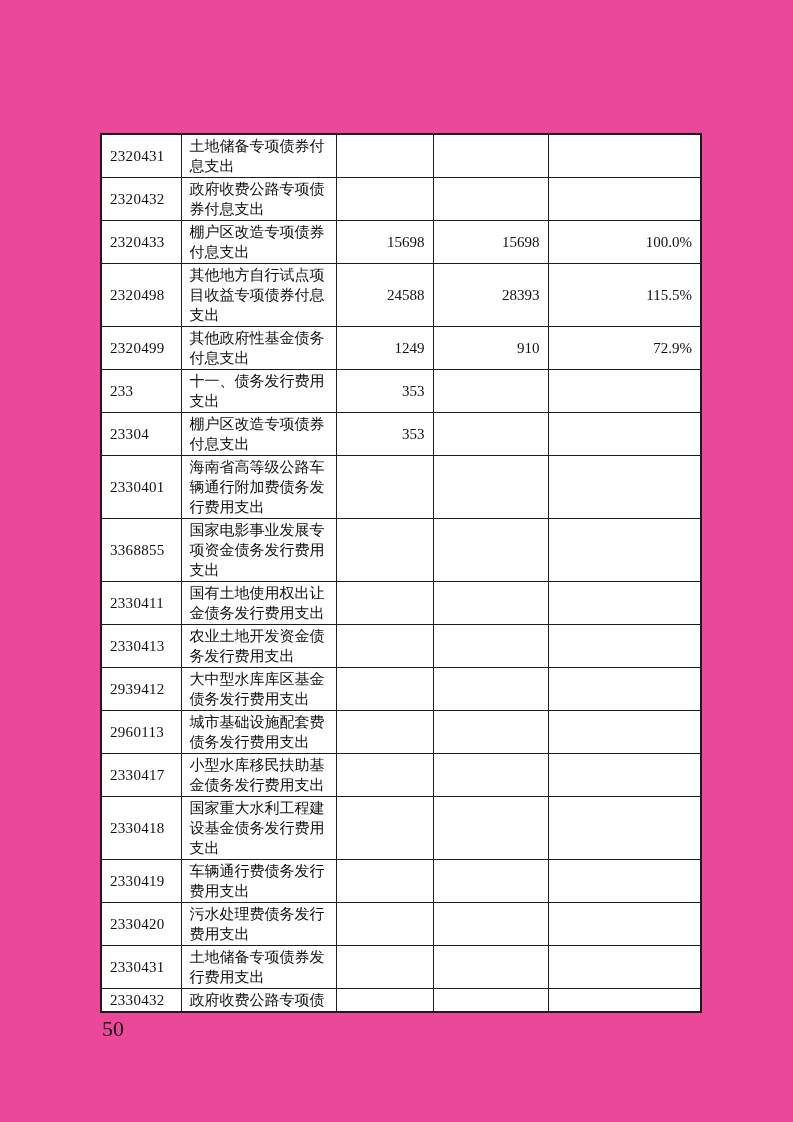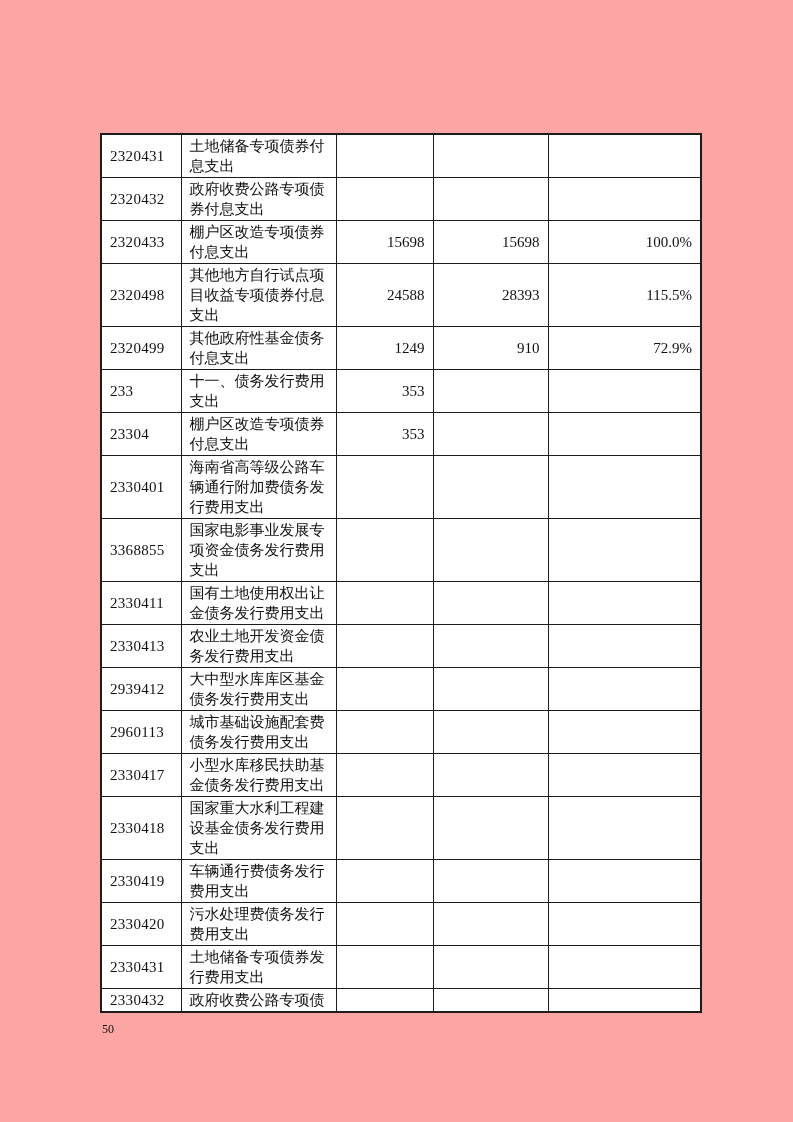--- a/index.html
+++ b/index.html
@@ -4,21 +4,21 @@
 <style>
   html, body {
     margin: 0;
     padding: 0;
     background: #ffffff;
   }
   .sheet {
     position: relative;
     width: 793px;
     height: 1122px;
-    background: #fca5a5;
+    background: #ec4899;
     overflow: hidden;
     font-family: "Liberation Serif", "DejaVu Serif", serif;
     color: #111111;
   }
   table.budget-table {
     position: absolute;
     left: 100px;
     top: 133px;
     width: 600px;
     border-collapse: collapse;
@@ -54,21 +54,21 @@
   }
   td.col-pct {
     text-align: right;
     padding-right: 12px;
     margin-top: 32px;
   }
   .page-number {
     position: absolute;
     left: 102px;
     top: 1018px;
-    font-size: 12px;
+    font-size: 22px;
     line-height: 22px;
     color: #111111;
   }
 </style>
 </head>
 <body>
 
 <div class="sheet">
 
   <table class="budget-table">

